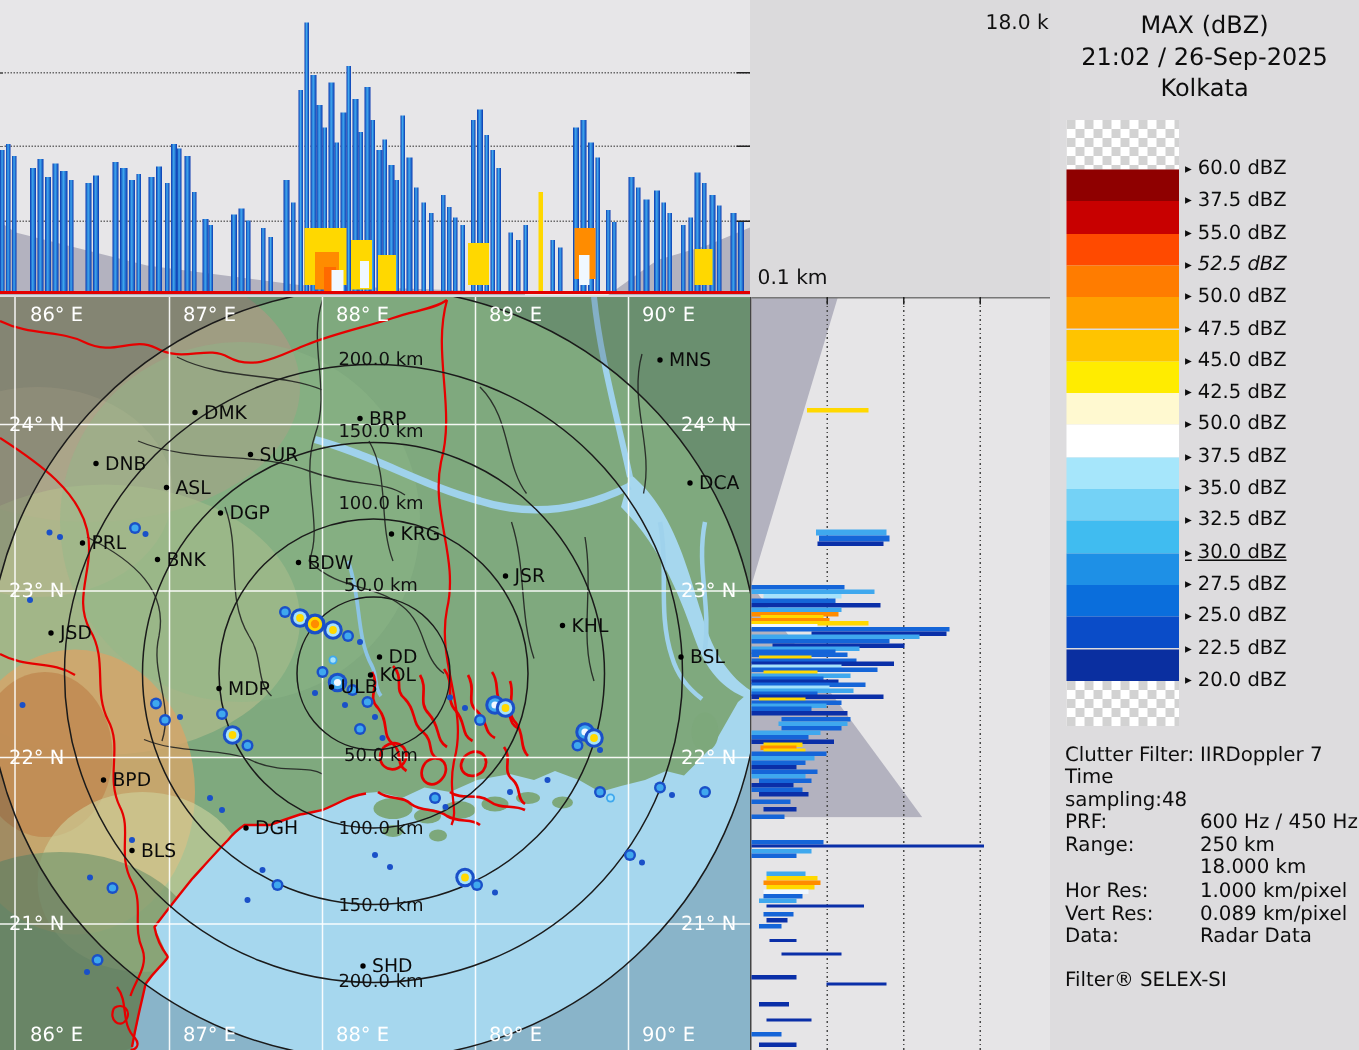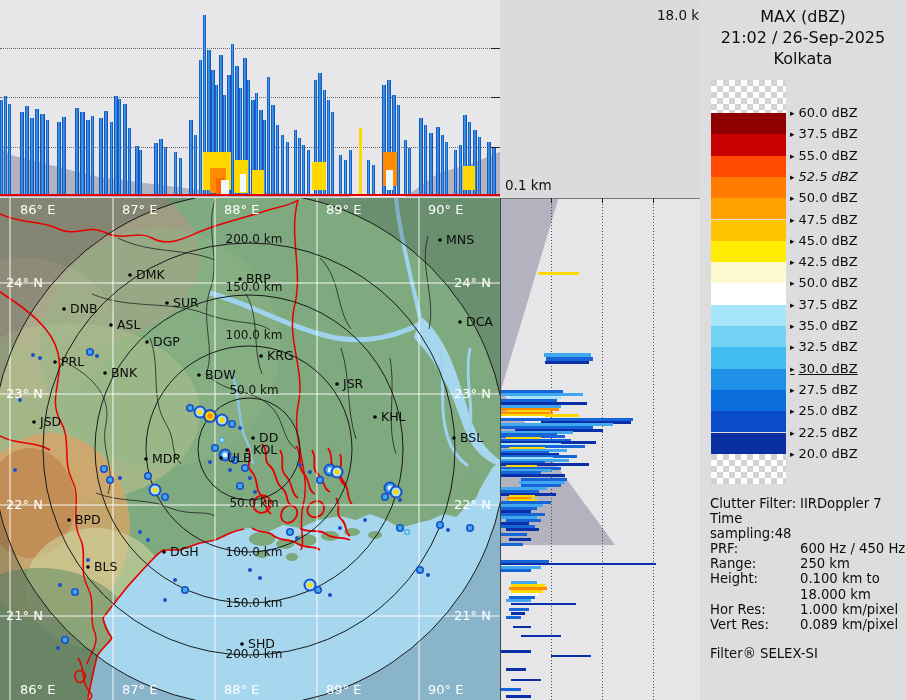--- a/index.html
+++ b/index.html
@@ -603,21 +603,21 @@
         <div class="scale-label" style="top: 301.9px;"><span class="arr">▸</span><span>27.5 dBZ</span></div>
         <div class="scale-label" style="top: 323.2px;"><span class="arr">▸</span><span>25.0 dBZ</span></div>
         <div class="scale-label" style="top: 344.5px;"><span class="arr">▸</span><span>22.5 dBZ</span></div>
         <div class="scale-label" style="top: 365.8px;"><span class="arr">▸</span><span>20.0 dBZ</span></div>
       </div>
     <div id="info-block">
         <div class="info-row"><span class="ilbl">Clutter Filter:</span><span>IIRDoppler 7</span></div>
         <div class="info-row"><span class="ilbl">Time sampling:48</span><span></span></div>
         <div class="info-row"><span class="ilbl">PRF:</span><span>600 Hz / 450 Hz</span></div>
         <div class="info-row"><span class="ilbl">Range:</span><span>250 km</span></div>
-        <div class="info-row"><span class="ilbl">Height:</span><span>0.100 km to</span></div>
         <div class="info-row"><span class="ilbl"></span><span>18.000 km</span></div>
         <div class="info-row"><span class="ilbl">Hor Res:</span><span>1.000 km/pixel</span></div>
         <div class="info-row"><span class="ilbl">Vert Res:</span><span>0.089 km/pixel</span></div>
+        <div class="info-row"><span class="ilbl">Data:</span><span>Radar Data</span></div>
       </div>
     <div id="brand-line">Filter® SELEX-SI</div>
   </div>
 
 </div>
 
 </body></html>

